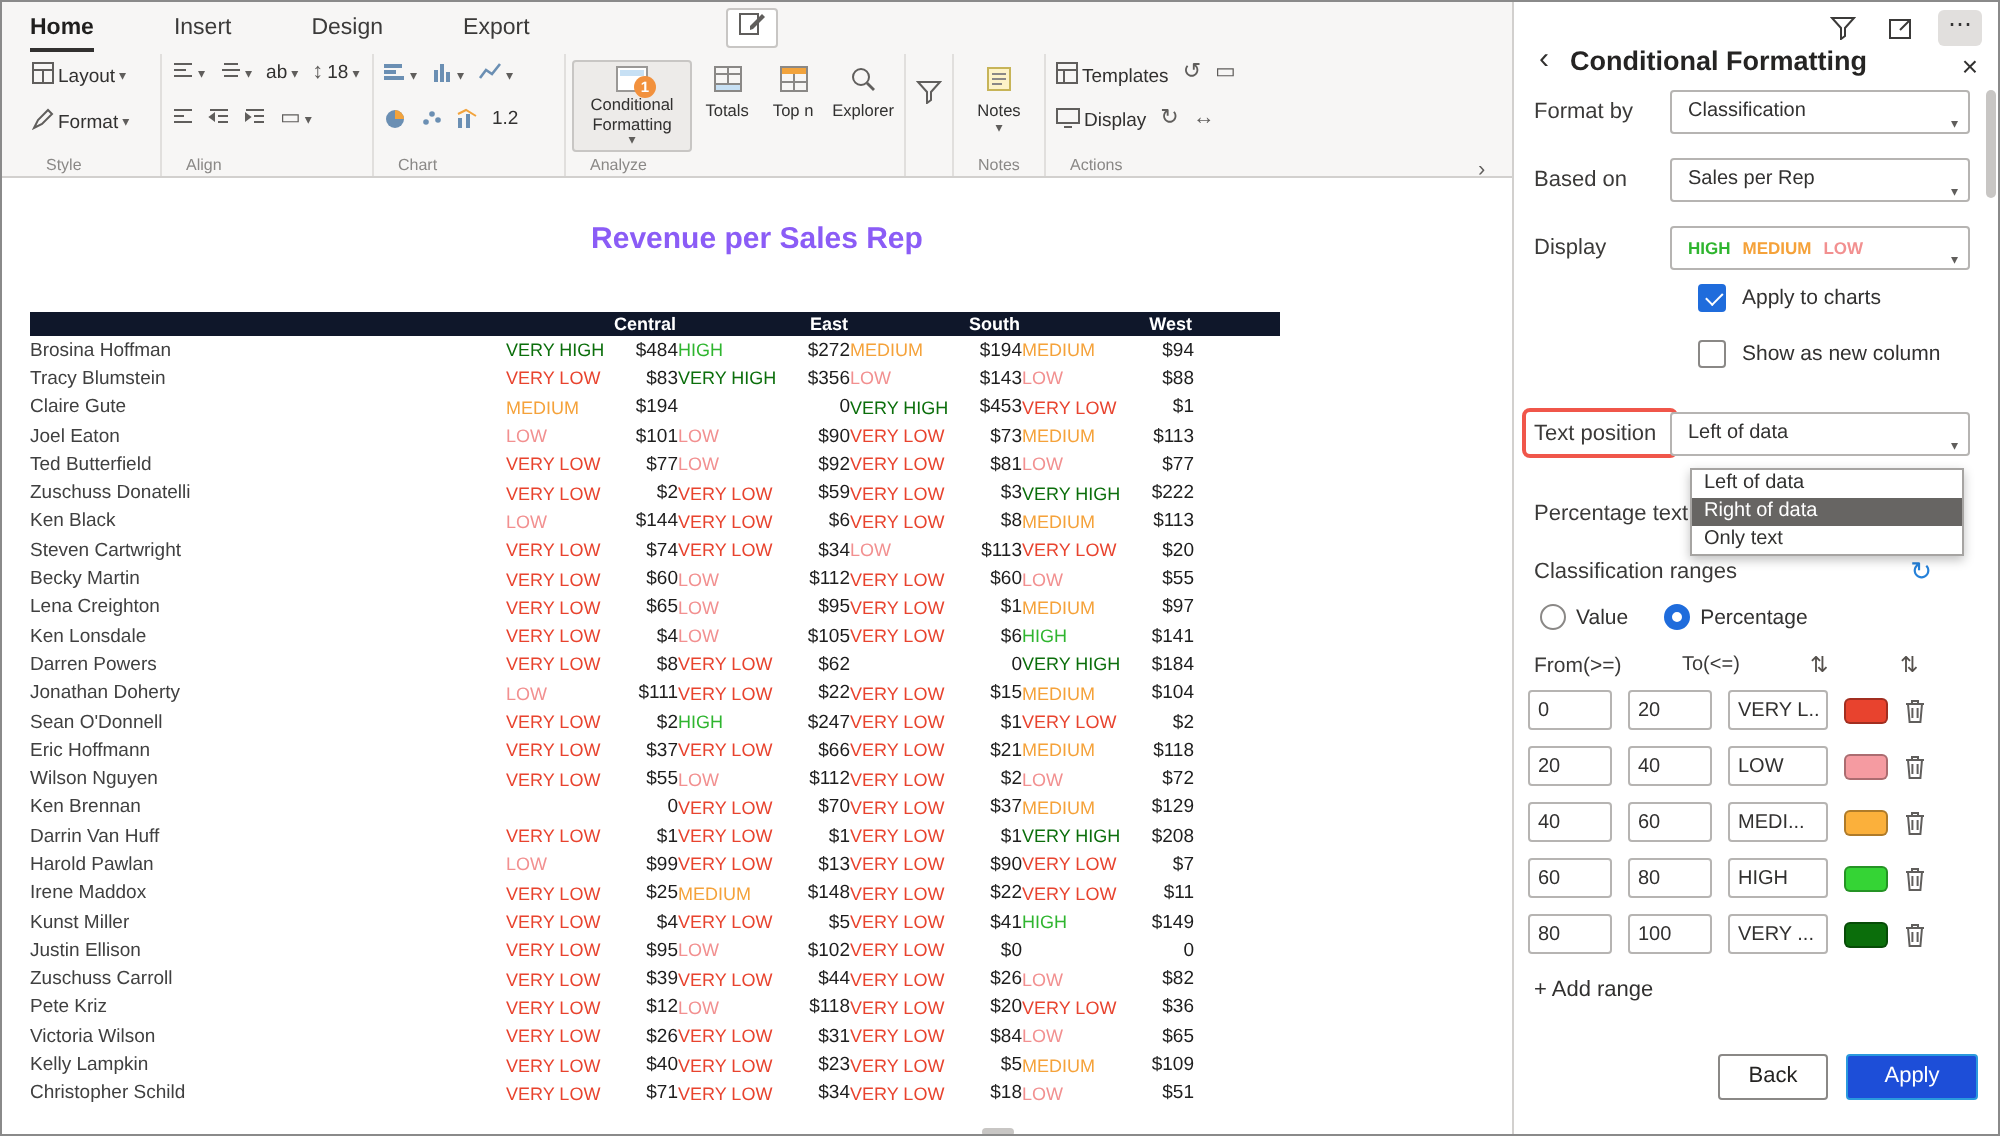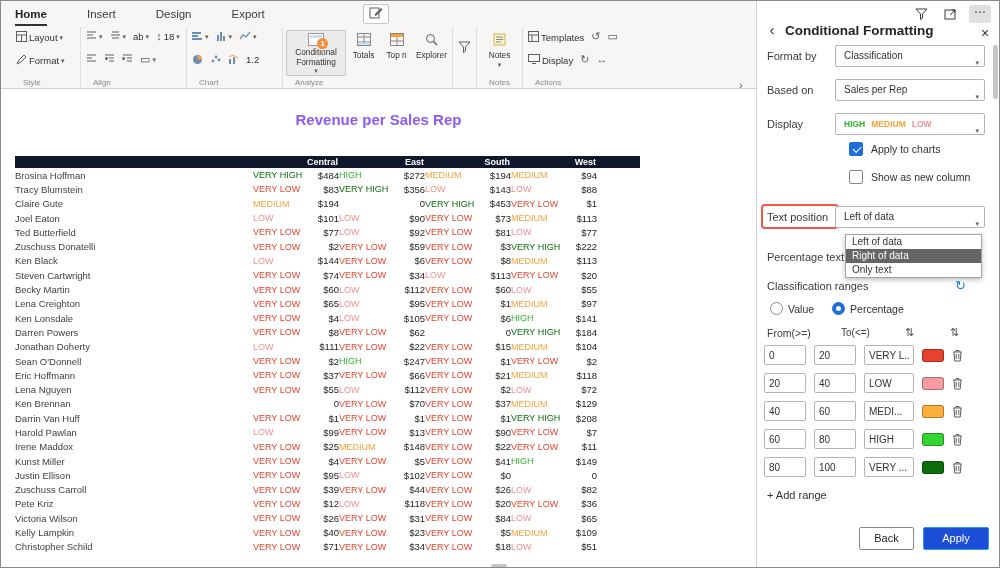--- a/index.html
+++ b/index.html
@@ -530,21 +530,21 @@
           <div class="t-val">$37</div>
           <div class="t-class" style="color: rgb(232, 67, 46);">VERY LOW</div>
           <div class="t-val">$66</div>
           <div class="t-class" style="color: rgb(232, 67, 46);">VERY LOW</div>
           <div class="t-val">$21</div>
           <div class="t-class" style="color: rgb(245, 162, 58);">MEDIUM</div>
           <div class="t-val">$118</div>
           <div></div>
         </div>
         <div class="t-row">
-          <div class="t-name">Lena Nguyen</div>
+          <div class="t-name">Wilson Nguyen</div>
           <div class="t-class" style="color: rgb(232, 67, 46);">VERY LOW</div>
           <div class="t-val">$55</div>
           <div class="t-class" style="color: rgb(242, 144, 144);">LOW</div>
           <div class="t-val">$112</div>
           <div class="t-class" style="color: rgb(232, 67, 46);">VERY LOW</div>
           <div class="t-val">$2</div>
           <div class="t-class" style="color: rgb(242, 144, 144);">LOW</div>
           <div class="t-val">$72</div>
           <div></div>
         </div>

